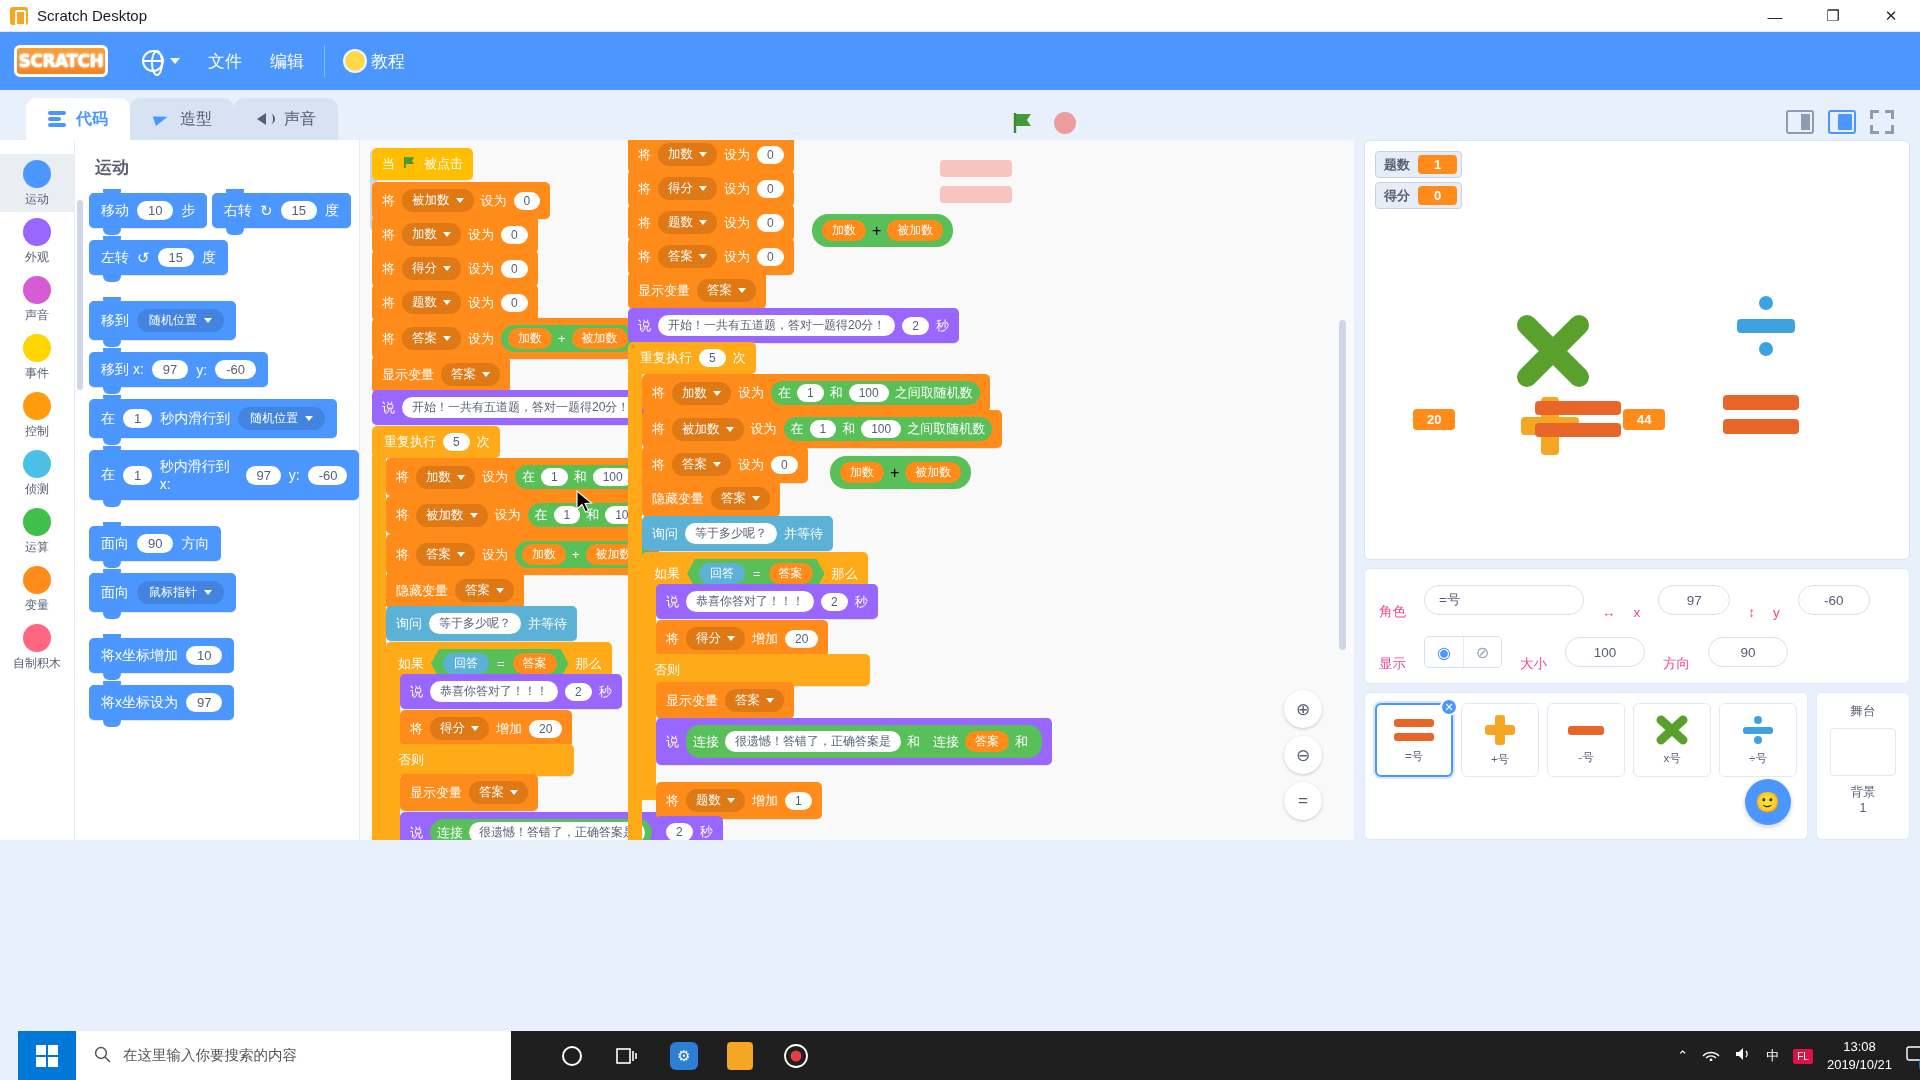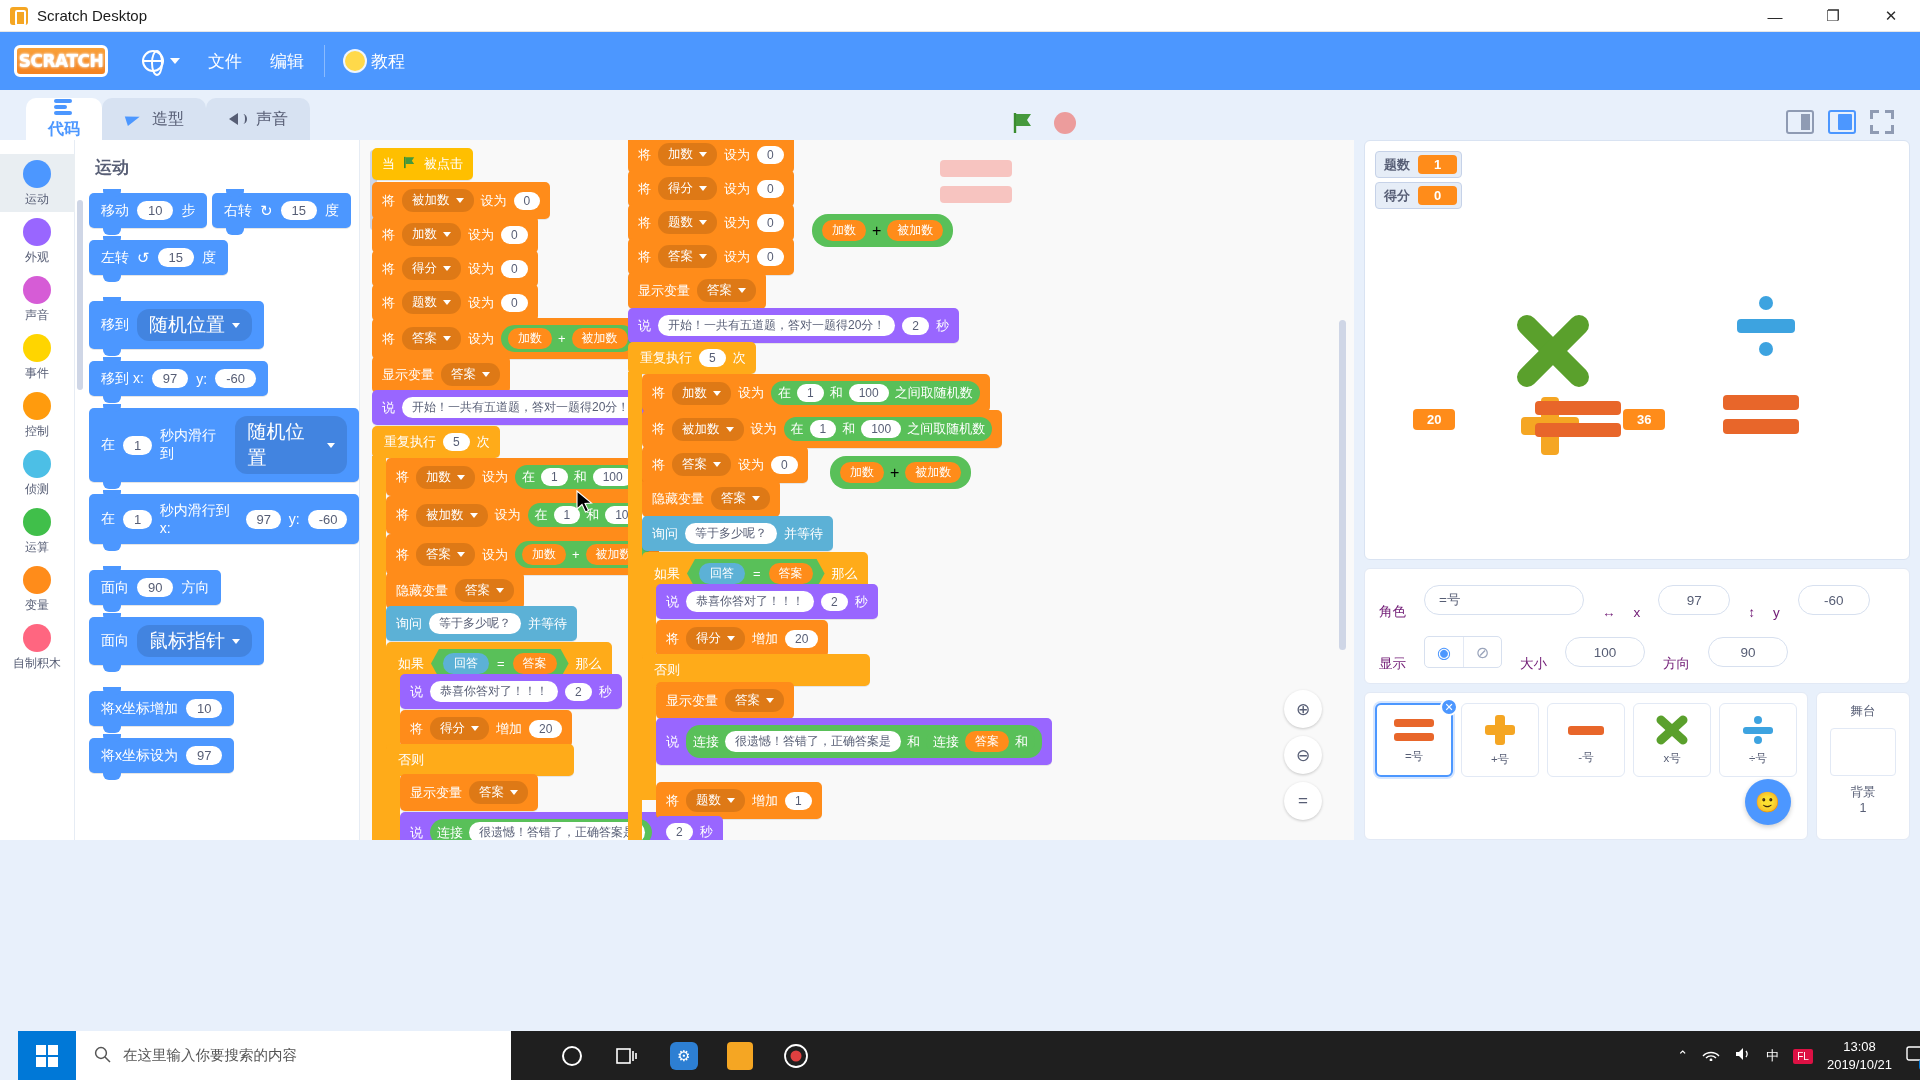--- a/index.html
+++ b/index.html
@@ -70,21 +70,21 @@
   
   .tabsrow {
     height: 50px; background: #e8f0fb; display: flex; align-items: flex-end;
     padding-left: 26px; position: relative;
   }
   .tab {
     display: flex; align-items: center; gap: 8px; height: 42px;
     padding: 0 22px; border-radius: 10px 10px 0 0;
     background: #d7e2f2; color: #575e75; font-size: 16px;
   }
-  .tab.active { background: #fff; color: #4c97ff; font-weight: bold; flex-direction: column; }
+  .tab.active { background: #fff; color: #4c97ff; font-weight: bold; }
   .tab-ico { width: 20px; height: 18px; position: relative; }
   .ico-code i {
     position:absolute; left:0; height:4px; border-radius:2px; background:#4c97ff;
   }
   .ico-code i:nth-child(1){ top:1px; width:18px; }
   .ico-code i:nth-child(2){ top:7px; width:13px; }
   .ico-code i:nth-child(3){ top:13px; width:18px; }
   .ico-brush {
     width:0;height:0;border-left:14px solid #4c97ff;border-top:5px solid transparent;border-bottom:5px solid transparent;
     position:absolute; left:2px; top:4px; transform: rotate(-18deg);
@@ -145,21 +145,21 @@
   .blk::before {
     content:""; position:absolute; left:14px; top:-4px; width:18px;height:8px;
     background:inherit; border-radius:0 0 6px 6px;
   }
   .blk::after {
     content:""; position:absolute; left:14px; bottom:-7px; width:18px;height:8px;
     background:inherit; border-radius:0 0 6px 6px;
   }
   .oval { background:#fff; color:#575e75; border-radius:12px; padding:2px 11px; font-size:13px; min-width:16px; text-align:center; }
   .dropdown {
-    background: rgba(0,0,0,.12); border-radius:12px; padding:3px 12px; font-size:19px;
+    background: rgba(0,0,0,.12); border-radius:12px; padding:3px 12px; font-size:12px;
     display:inline-flex; align-items:center; gap:7px; color:#fff;
   }
   .dd-caret { width:0;height:0;border-left:4px solid transparent;border-right:4px solid transparent;border-top:5px solid #fff; }
   .arrow-cw, .arrow-ccw { font-size:15px; }
 
   
   .workspace {
     flex:1; background:#f9f9f9; position:relative; overflow:hidden;
     border-right: 6px solid #e8f0fb;
   }
@@ -202,21 +202,21 @@
     border-radius:4px; padding:3px 4px 3px 8px; gap:8px; font-size:13px; font-weight:bold; color:#575e75;
   }
   .monitor .val { background:#ff8c1a; color:#fff; border-radius:4px; padding:2px 16px; font-weight:bold; }
 
   .sprite-icon { position:absolute; }
 
   .sprite-info {
     background:#fff; border-radius:6px; margin-top:8px; padding:10px 14px;
     display:flex; flex-wrap:wrap; align-items:center; gap:10px 18px; border:1px solid #e2e9f5;
   }
-  .si-label { font-size:13.5px; color:#701a75;margin-top:24px; }
+  .si-label { font-size:13.5px; color:#ec4899;margin-top:24px; }
   .si-input {
     border:1px solid #d7e0ef; border-radius:16px; height:30px; display:flex; align-items:center;
     padding:0 14px; font-size:13.5px; color:#575e75; background:#fff;
   }
   .si-toggle { display:flex; border:1px solid #d7e0ef; border-radius:5px; overflow:hidden; }
   .si-toggle span { width:38px; height:30px; display:flex; align-items:center; justify-content:center; font-size:16px; color:#4c97ff; }
   .si-toggle span.off { color:#9aa4bb; border-left:1px solid #e3e9f4; }
 
   .panels { display:flex; gap:8px; margin-top:8px; flex:1; }
   .sprite-panel { flex:1; background:#fff; border-radius:6px; padding:10px; position:relative; border:1px solid #e2e9f5; }
@@ -915,21 +915,21 @@
         <svg width="80" height="60" viewBox="0 0 80 60">
           <rect x="2" y="4" width="76" height="15" rx="4" fill="#e8662a"></rect>
           <rect x="2" y="28" width="76" height="15" rx="4" fill="#e8662a"></rect>
         </svg>
       </div>
 
       <div class="monitor" style="left:48px; top:268px; background:#ff8c1a; border:none; color:#fff; padding:3px 14px;">
         <span>20</span>
       </div>
       <div class="monitor" style="left:258px; top:268px; background:#ff8c1a; border:none; color:#fff; padding:3px 14px;">
-        <span>36</span>
+        <span>44</span>
       </div>
     </div>
 
     <div class="sprite-info">
       <span class="si-label">角色</span>
       <span class="si-input" style="width:160px">=号</span>
       <span class="si-label">↔</span>
       <span class="si-label">x</span>
       <span class="si-input" style="width:72px; justify-content:center">97</span>
       <span class="si-label">↕</span>

